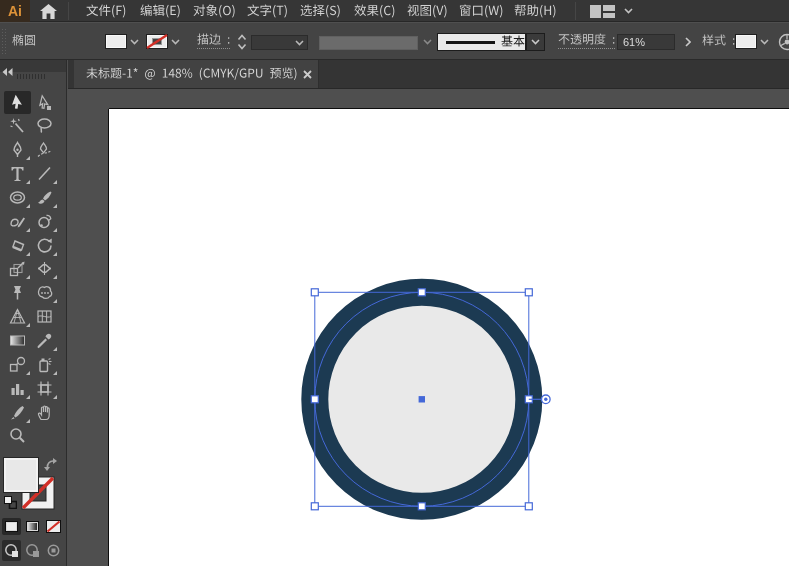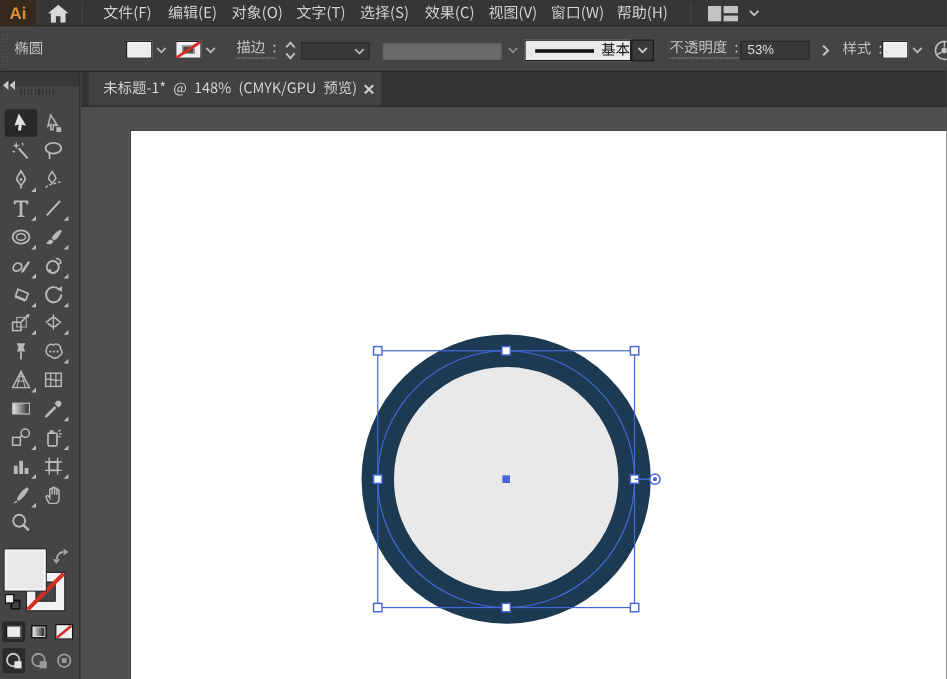--- a/index.html
+++ b/index.html
@@ -277,21 +277,21 @@
               <path transform="translate(0,0)" d="M112 96C136 80 166 56 180 41L192 52C177 68 147 90 123 105ZM14 154V139H103C83 104 49 71 9 51C12 48 17 42 19 38C47 52 72 73 92 96V-16H108V117C113 124 118 131 122 139H186V154Z"></path>
               <path transform="translate(200,0)" d="M12 153C24 143 37 129 43 119L56 129C49 138 35 152 24 161ZM171 165C147 159 104 156 68 155C69 152 71 147 71 144C86 144 102 145 119 146V131H63V119H109C96 105 75 92 57 86C60 84 64 79 66 75C84 83 105 97 119 112V85H133V113C146 97 166 83 185 76C187 80 191 85 194 87C175 93 155 106 142 119H190V131H133V148C151 149 167 152 181 155ZM78 81V69H102C98 47 89 32 62 23C65 20 69 15 70 12C101 23 112 42 116 69H140C138 62 137 56 135 51H169C167 36 165 29 163 27C161 26 159 25 156 25C153 25 143 26 134 26C136 23 137 18 137 15C147 14 157 14 162 14C167 15 171 16 174 19C178 23 181 33 183 57C183 59 184 62 184 62H151L155 81ZM50 91H11V77H36V17C27 13 18 5 9 -3L19 -16C30 -4 41 7 49 7C53 7 59 1 67 -4C80 -12 97 -14 120 -14C140 -14 173 -13 189 -12C189 -7 192 0 193 4C173 2 143 1 120 1C99 1 82 2 70 9C60 15 56 20 50 20Z"></path>
               <path transform="translate(400,0)" d="M68 90V50H30V90ZM68 104H30V142H68ZM16 156V18H30V36H82V156ZM171 145V111H115V145ZM100 159V88C100 57 97 19 63 -7C66 -9 72 -14 74 -17C97 0 107 24 112 48H171V4C171 0 169 -1 166 -1C162 -1 150 -1 137 -1C139 -5 142 -11 142 -16C160 -16 170 -15 177 -13C183 -10 186 -6 186 4V159ZM171 97V62H114C115 71 115 80 115 88V97Z"></path>
               <path transform="translate(600,0)" d="M77 129V111H45V99H77V66H155V99H187V111H155V129H140V111H92V129ZM140 99V78H92V99ZM151 41C143 30 130 22 116 16C102 22 90 31 82 41ZM48 53V41H74L67 38C75 27 86 17 99 9C81 3 60 0 38 -2C41 -5 43 -11 44 -15C69 -12 94 -7 115 1C135 -7 158 -13 184 -16C185 -12 189 -6 192 -3C170 -1 150 3 132 9C150 19 164 31 173 49L164 54L161 53ZM95 165C97 160 100 154 103 148H25V94C25 64 24 21 7 -9C11 -10 18 -14 21 -16C38 16 40 62 40 94V134H190V148H120C117 155 113 163 110 169Z"></path>
               <path transform="translate(900,0)" d="M28 78C35 78 41 84 41 92C41 100 35 106 28 106C20 106 15 100 15 92C15 84 20 78 28 78ZM28 -3C35 -3 41 3 41 11C41 20 35 25 28 25C20 25 15 20 15 11C15 3 20 -3 28 -3Z"></path>
             </g>
           </svg>
         </span>
   </div>
   <div id="opacity-input" class="abs">
-    <span>53%</span>
+    <span>61%</span>
   </div>
   <div id="opacity-flyout" class="abs">
     <svg width="6" height="10" viewBox="0 0 6 10">
           <path d="M1 1 L5 5 L1 9" stroke="#c9c9c9" stroke-width="1.6" fill="none"></path>
         </svg>
   </div>
   <div class="cb-label abs" style="left:702px">
         <svg width="33.4" height="13.8" viewBox="0 0 556 230" style="display:block">
           <g fill="#c6c6c6" transform="translate(0,176) scale(1,-1)">
             <path transform="translate(0,0)" d="M88 162C95 152 102 138 105 130L119 136C116 144 108 157 101 167ZM164 169C160 157 152 141 146 130H80V116H125V88H86V74H125V46H72V32H125V-16H140V32H189V46H140V74H179V88H140V116H186V130H161C167 140 174 152 180 163ZM37 168V129H11V115H37C31 88 19 56 6 39C9 36 13 29 14 25C22 37 30 56 37 76V-16H51V88C56 78 63 66 65 60L75 71C71 77 56 100 51 107V115H72V129H51V168Z"></path>

